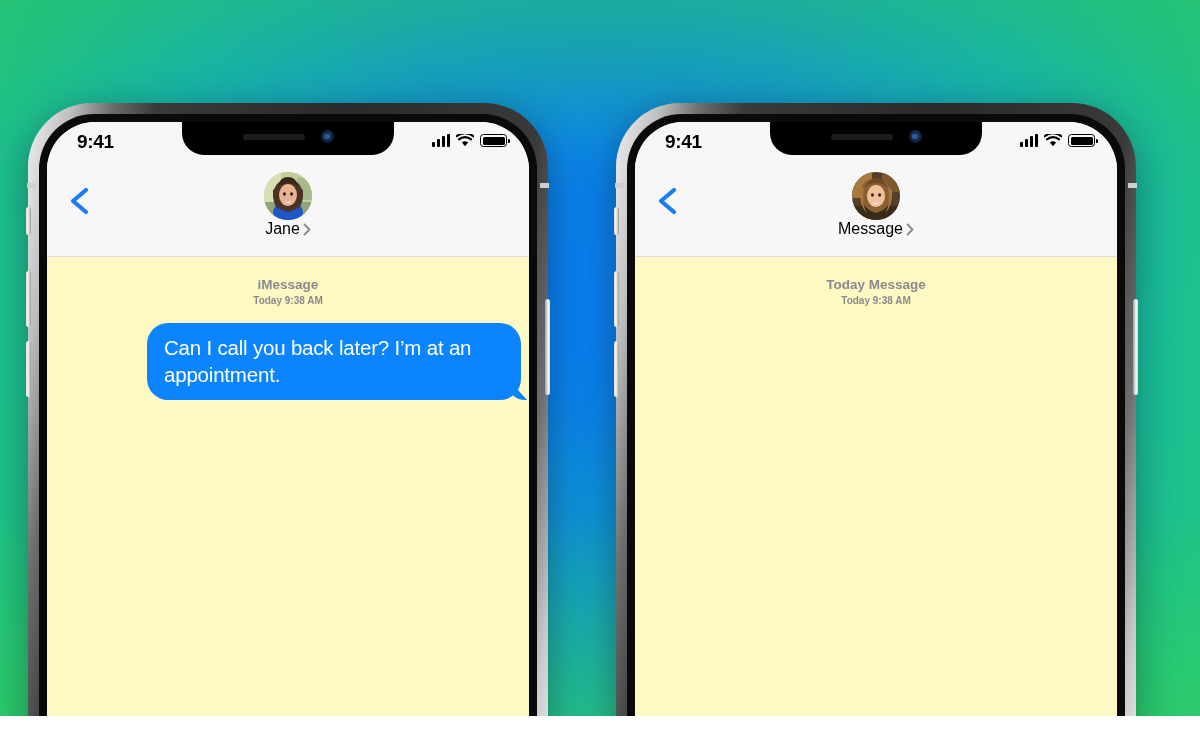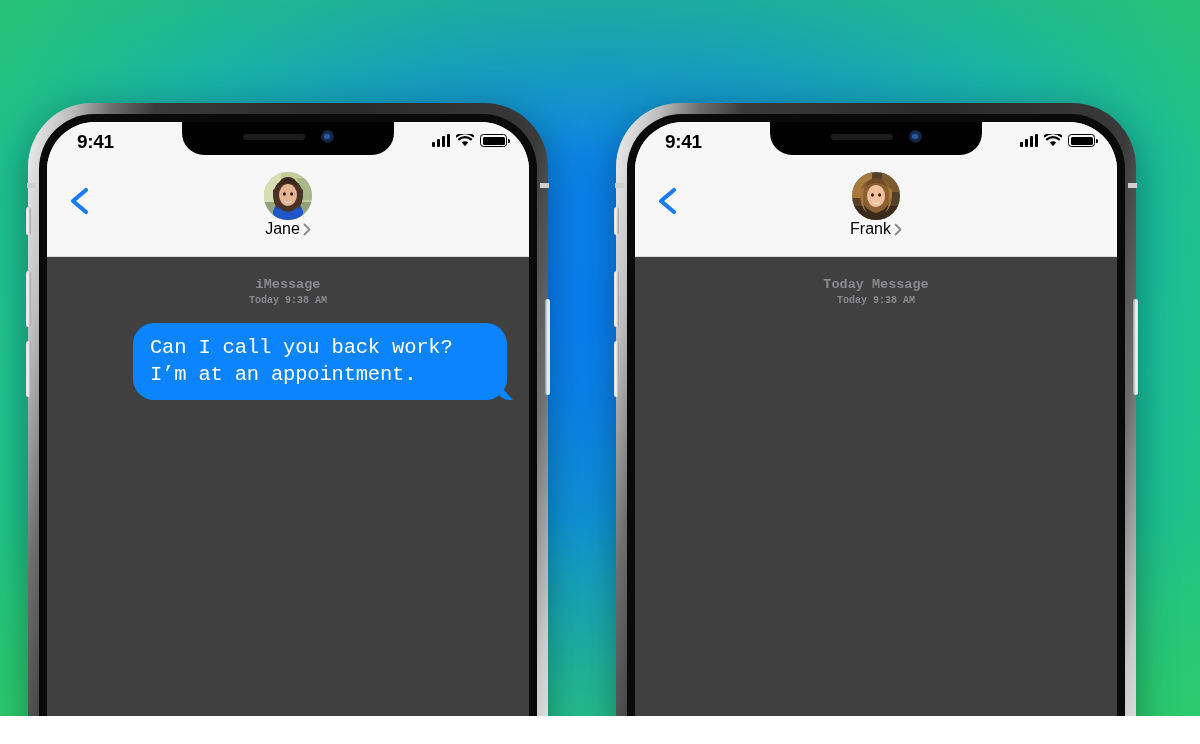--- a/index.html
+++ b/index.html
@@ -229,24 +229,23 @@
     white-space: nowrap;
   }
   .name-chevron { width: 8px; height: 13px; display: block; }
 
   
   .convo {
     position: absolute;
     left: 0; right: 0;
     top: 135px;
     bottom: 66px;
-    background: #404040;
-    padding: 0 22px;
+    background: #fef9c3;
+    padding: 0 8px;
     box-sizing: border-box;
-    font-family: Liberation Mono, monospace;
   }
   .meta {
     text-align: center;
     margin-top: 19px;
     line-height: 1.32;
   }
   .meta .kind {
     font-size: 13.5px;
     font-weight: bold;
     color: #8a8a8e;
@@ -374,21 +373,21 @@
             </div>
           </div>
         </div>
 
         <div class="convo">
           <div class="meta">
             <div class="kind">iMessage</div>
             <div class="when">Today 9:38 AM</div>
           </div>
           <div class="bubble-row">
-            <div class="bubble blue">Can I call you back work? I’m at an appointment.</div>
+            <div class="bubble blue">Can I call you back later? I’m at an appointment.</div>
           </div>
         </div>
 
         <div class="toolbar">
           
           
           
         </div>
 
       </div>
@@ -446,21 +445,21 @@
                 <ellipse cx="24" cy="24" rx="9" ry="11" fill="#f0c19c"></ellipse>
                 <path d="M13 15 q11-8 22 0 q-3-9-11-9 q-8 0-11 9Z" fill="#6f4a25"></path>
                 <path d="M12 15 q-3 18 3 26 q-8-7-7-23Z" fill="#a8763d"></path>
                 <path d="M36 15 q3 18-3 26 q8-7 7-23Z" fill="#a8763d"></path>
                 <ellipse cx="20.4" cy="23" rx="1.5" ry="1.7" fill="#33210f"></ellipse>
                 <ellipse cx="27.6" cy="23" rx="1.5" ry="1.7" fill="#33210f"></ellipse>
                 <path d="M20 29.5 q4 3.2 8 0 q-4 5-8 0Z" fill="#fff"></path>
               </svg>
             </div>
             <div class="contact-name">
-              <span>Frank</span>
+              <span>Message</span>
               <svg class="name-chevron" viewBox="0 0 8 13">
                 <polyline points="1.5,1.5 6.5,6.5 1.5,11.5" fill="none" stroke="#8a8a8e" stroke-width="1.8" stroke-linecap="round" stroke-linejoin="round"></polyline>
               </svg>
             </div>
           </div>
         </div>
 
         <div class="convo">
           <div class="meta">
             <div class="kind">Today Message</div>

